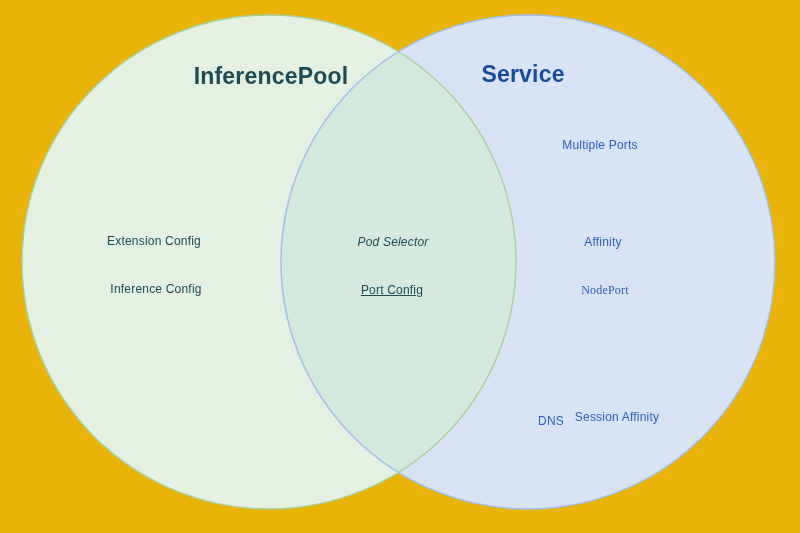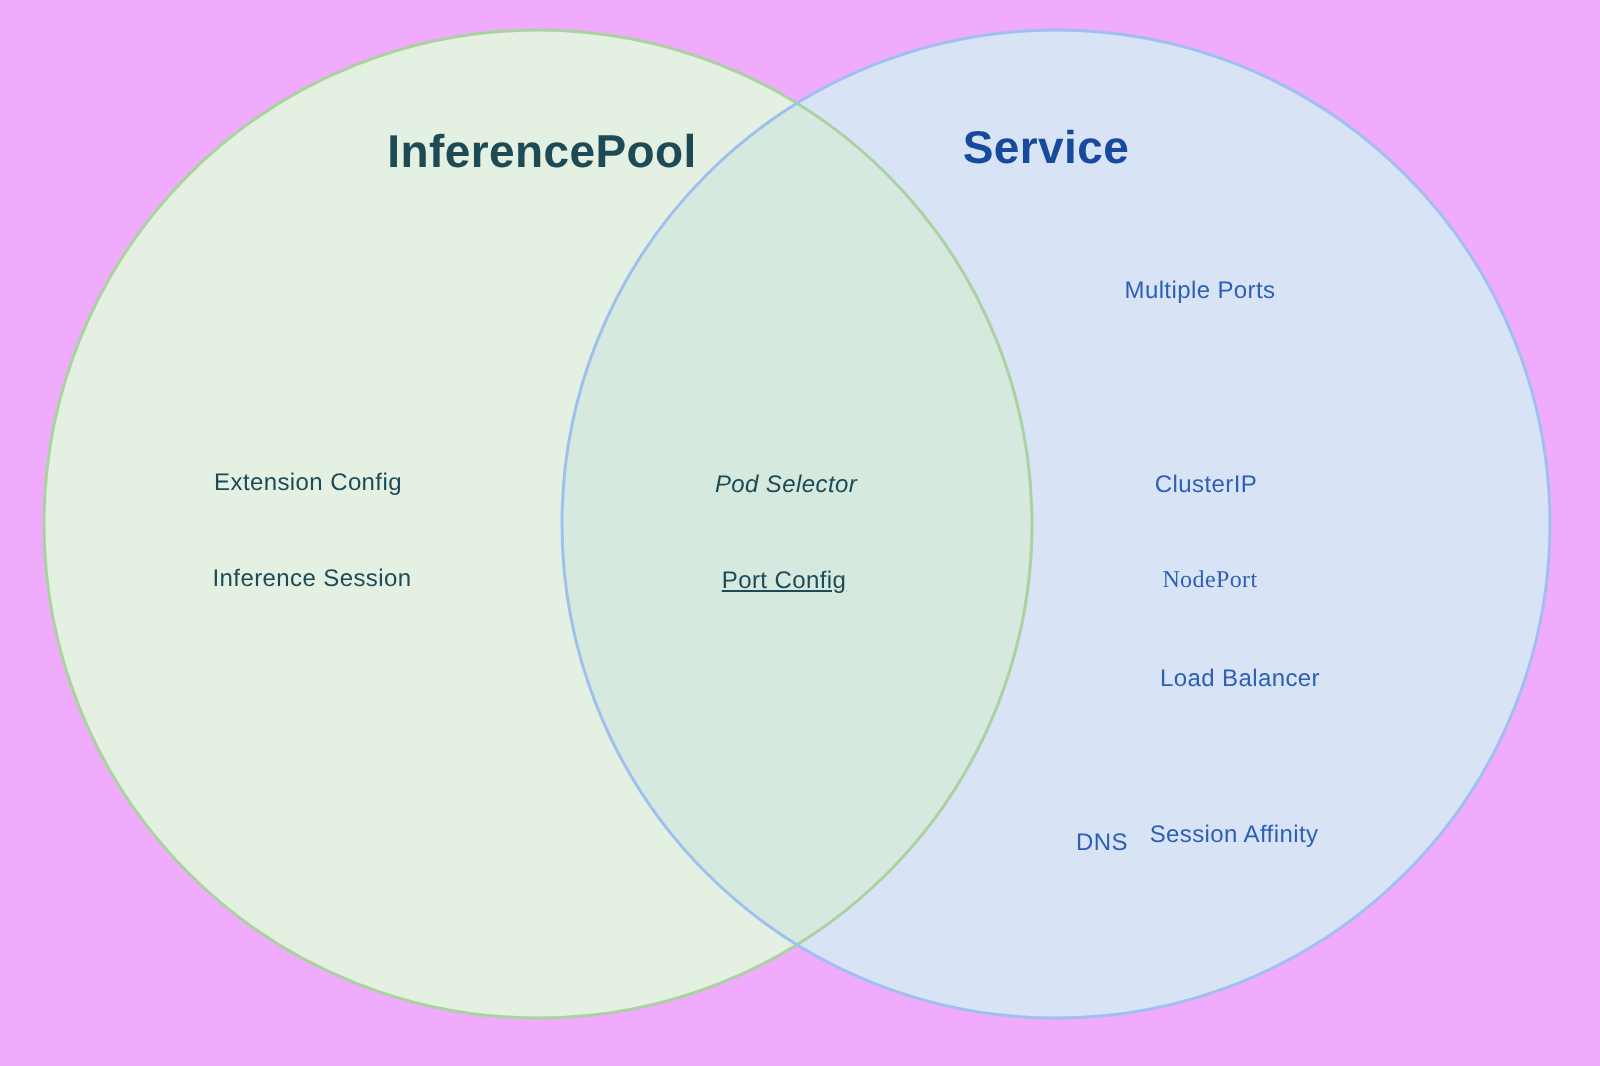--- a/index.html
+++ b/index.html
@@ -5,21 +5,21 @@
   html, body {
     margin: 0;
     padding: 0;
     background: #ffffff;
     font-family: "Liberation Sans", sans-serif;
   }
   .stage {
     position: relative;
     width: 800px;
     height: 533px;
-    background: #f0abfc;
+    background: #eab308;
     overflow: hidden;
   }
   .stage svg {
     position: absolute;
     left: 0;
     top: 0;
   }
   .label {
     position: absolute;
     transform: translate(-50%, -50%);
@@ -49,25 +49,24 @@
     <path d="M 398.5 51.7 A 247 247 0 0 1 398.5 472.3 A 247 247 0 0 1 398.5 51.7 Z" stroke="none" fill="#d6e9de"></path>
 
     <circle cx="269" cy="262" r="247" fill="none" stroke-width="1.5" stroke="#a9d29f"></circle>
     <circle cx="528" cy="262" r="247" fill="none" stroke-width="1.5" stroke="#9fc0ee"></circle>
   </svg>
 
   <div class="label title teal-text" style="left:271px; top:76px;">InferencePool</div>
   <div class="label title blue-title" style="left:523px; top:74px;">Service</div>
 
   <div class="label teal-text" style="left:154px; top:241px;text-align:right;">Extension Config</div>
-  <div class="label teal-text" style="left:156px; top:289px;">Inference Session</div>
+  <div class="label teal-text" style="left:156px; top:289px;">Inference Config</div>
 
   <div class="label teal-text" style="left:393px; top:242px;font-style:italic;">Pod Selector</div>
   <div class="label teal-text" style="left:392px; top:290px;text-decoration:underline;">Port Config</div>
 
   <div class="label blue-text" style="left:600px; top:145px;">Multiple Ports</div>
-  <div class="label blue-text" style="left:603px; top:242px;">ClusterIP</div>
+  <div class="label blue-text" style="left:603px; top:242px;">Affinity</div>
   <div class="label blue-text" style="left:605px; top:290px;font-family:Liberation Serif, serif;">NodePort</div>
-  <div class="label blue-text" style="left:620px; top:339px;">Load Balancer</div>
   <div class="label blue-text" style="left:617px; top:404px;margin-top:13px;">Session Affinity</div>
   <div class="label blue-text" style="left:551px; top:421px;">DNS</div>
 
 </div>
 
 </body></html>

